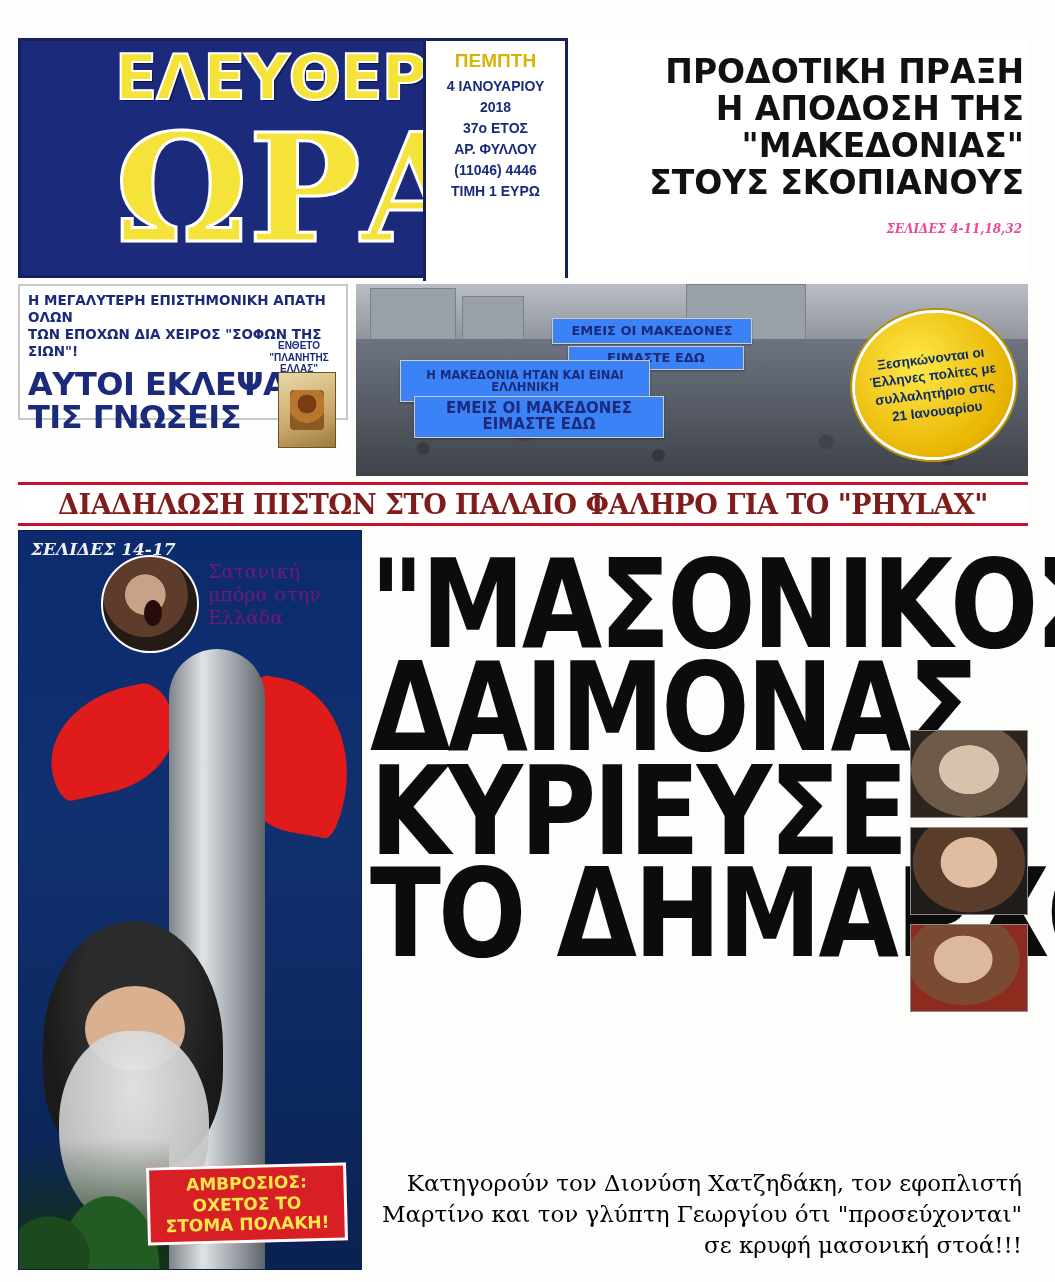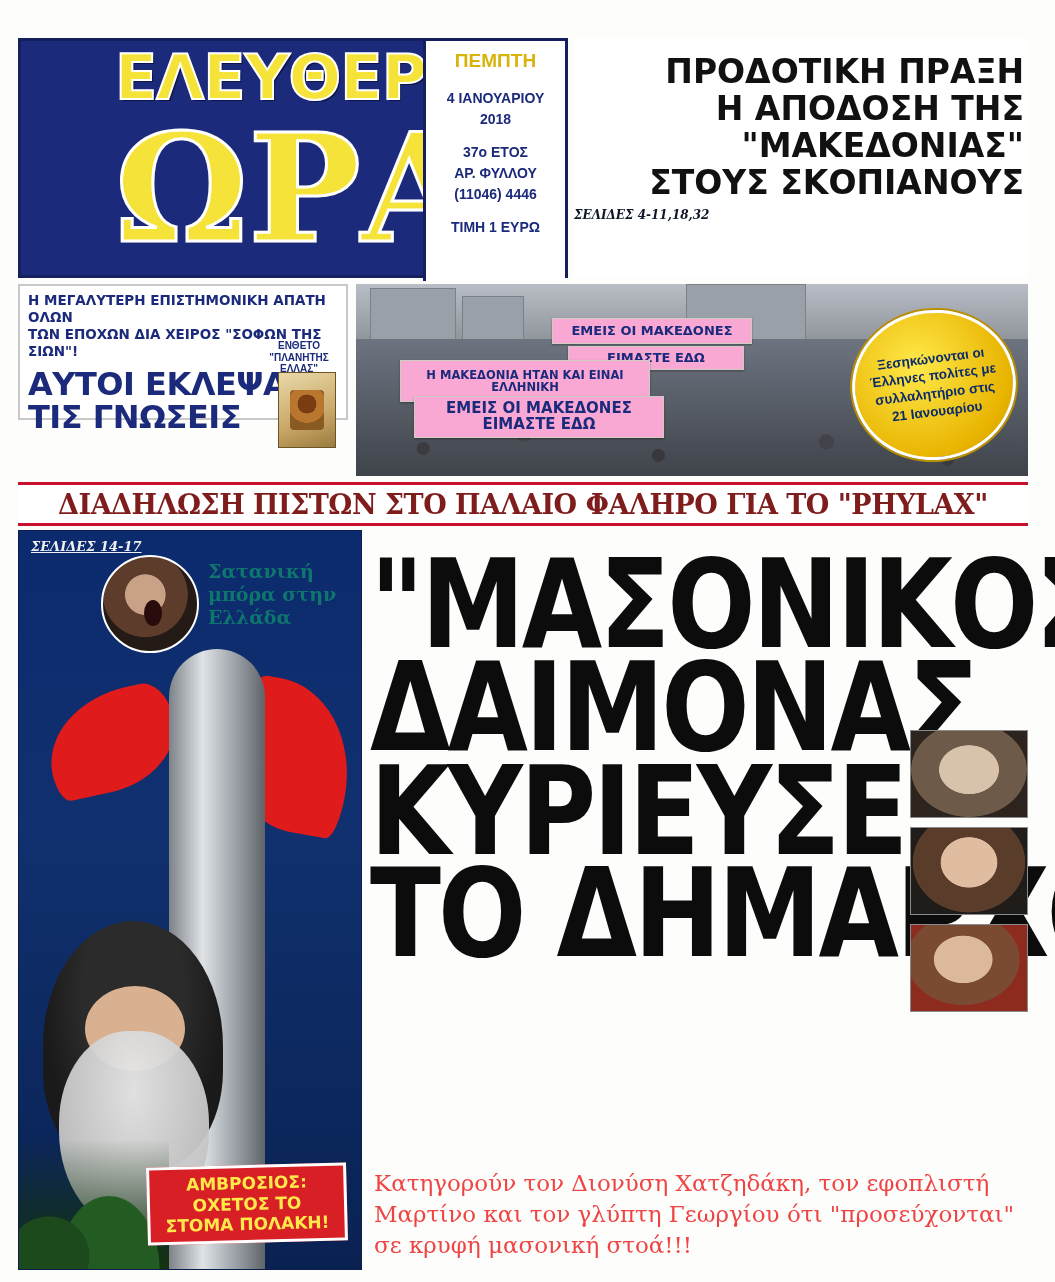--- a/index.html
+++ b/index.html
@@ -58,46 +58,46 @@
     background: #ffffff;
     border-left: 3px solid #16205e;
     color: #1b2a7a;
     text-align: center;
     padding-top: 6px;
     font-size: 14px;
     line-height: 1.5;
     font-weight: bold;
   }
   .masthead-info .weekday { color: #d8b40a; font-size: 19px; font-weight: bold; }
-  .masthead-info .blk { margin-top: 12px; color:#1b2a7a; }
+  .masthead-info .blk { color:#1b2a7a; }
 
   
   .top-right {
     position: absolute; left: 556px; top: 0; width: 454px; height: 240px;
     background: #ffffff;
   }
   .top-right .hl {
     text-align: right;
     font-family: "DejaVu Sans", sans-serif;
     font-weight: bold;
     font-size: 33px;
     line-height: 1.12;
     color: #111;
     letter-spacing: 0px;
     padding-top: 16px;
     padding-right: 4px;
   }
   .top-right .pages {
-    text-align: left;
+    text-align: right;
     font-family: "DejaVu Serif", serif;
     font-style: italic;
     font-weight: bold;
     font-size: 12px;
-    color: #0f172a;
-    margin-top: 6px;
+    color: #ec4899;
+    margin-top: 20px;
     padding-right: 6px;
   }
 
   
   .band2 { position: absolute; left: 0; top: 246px; width: 1010px; height: 192px; }
   .promo-left {
     position: absolute; left: 0; top: 0; width: 330px; height: 136px;
     background: #ffffff; border: 2px solid #c8c8c8;
     padding: 6px 8px;
   }
@@ -146,21 +146,21 @@
     position:absolute; left:0; top:55px; width:100%; height:137px;
     background:
       radial-gradient(circle at 10% 80%, #3b3b3f 0 6px, transparent 7px),
       radial-gradient(circle at 25% 70%, #45454a 0 7px, transparent 8px),
       radial-gradient(circle at 45% 85%, #38383c 0 6px, transparent 7px),
       radial-gradient(circle at 70% 75%, #42424a 0 7px, transparent 8px),
       radial-gradient(circle at 88% 88%, #3a3a40 0 6px, transparent 7px),
       linear-gradient(180deg,#6d7480,#3f434a);
   }
   .banner {
-    position: absolute; background: #f9a8d4; color:#1b2a7a;
+    position: absolute; background: #3b82f6; color:#1b2a7a;
     font-weight: bold; font-family: "DejaVu Sans", sans-serif;
     display:flex; align-items:center; justify-content:center;
     text-align:center; line-height:1.05;
     border:1px solid #cfccc2;
     box-shadow: 0 1px 2px rgba(0,0,0,.35);
   }
   .sticker {
     position: absolute; right: 12px; top: 26px;
     width: 164px; height: 150px;
     border-radius: 50%;
@@ -237,37 +237,37 @@
   .foliage {
     position:absolute; left: 0; bottom: 0; width: 150px; height: 130px;
     background:
       radial-gradient(ellipse at 20% 90%, #1d4a1d 0 40px, transparent 41px),
       radial-gradient(ellipse at 60% 100%, #235c23 0 50px, transparent 51px),
       linear-gradient(180deg, transparent, #14330f);
   }
   .pages-tag {
     position: absolute; left: 12px; top: 8px;
     font-family: "DejaVu Serif", serif; font-style: italic; font-weight: bold;
-    font-size: 13px; color: #f0f0f0; text-decoration: underline;
+    font-size: 17px; color: #f0f0f0;
   }
   .circle-photo {
     position: absolute; left: 82px; top: 24px; width: 98px; height: 98px;
     border-radius: 50%;
     background: radial-gradient(circle at 45% 40%, #c9a187 0 26%, #5d3c2c 27% 55%, #241a16 56% 100%);
     border: 2px solid #ffffff;
     overflow: hidden;
   }
   .circle-photo .mouth {
     position:absolute; left: 44%; top: 46%; width: 18px; height: 26px;
     background: #2a0b0b; border-radius: 50%;
   }
   .satanic-caption {
     position: absolute; left: 190px; top: 30px; width: 150px;
     font-family: "DejaVu Serif", serif;
-    font-size: 19px; color: #0f766e; line-height: 1.22; font-weight: 700;
+    font-size: 19px; color: #701a75; line-height: 1.22; font-weight: 400;
   }
   .red-badge {
     position: absolute; left: 128px; bottom: 26px; width: 200px; height: 78px;
     background: #d81f26;
     border: 3px solid #ffffff;
     color: #ffe94a;
     font-family: "DejaVu Sans", sans-serif;
     font-weight: bold;
     font-size: 17px;
     line-height: 1.22;
@@ -301,22 +301,22 @@
   .p1 { background: radial-gradient(ellipse at 50% 45%, #d8c2ab 0 36%, #6e5a48 37% 70%, #2c241d 71% 100%); }
   .p2 { background: radial-gradient(ellipse at 50% 40%, #e0bda0 0 34%, #5a3c2b 35% 68%, #1f1c1a 69% 100%); }
   .p3 { background: radial-gradient(ellipse at 45% 40%, #dcb89c 0 32%, #7a4a33 33% 62%, #8e2b1f 63% 100%); }
 
   
   .lede {
     position: absolute; left: 356px; top: 638px; width: 648px;
     font-family: "DejaVu Serif", serif;
     font-size: 23px;
     line-height: 1.34;
-    color: #ef4444;
-    text-align: left;
+    color: #000000;
+    text-align: right;
   }
 </style>
 </head>
 <body>
 
 <div class="page">
   <div class="paper">
 
     <div class="masthead">
       <div class="logo-top">ΕΛΕΥΘΕΡΗ</div>

